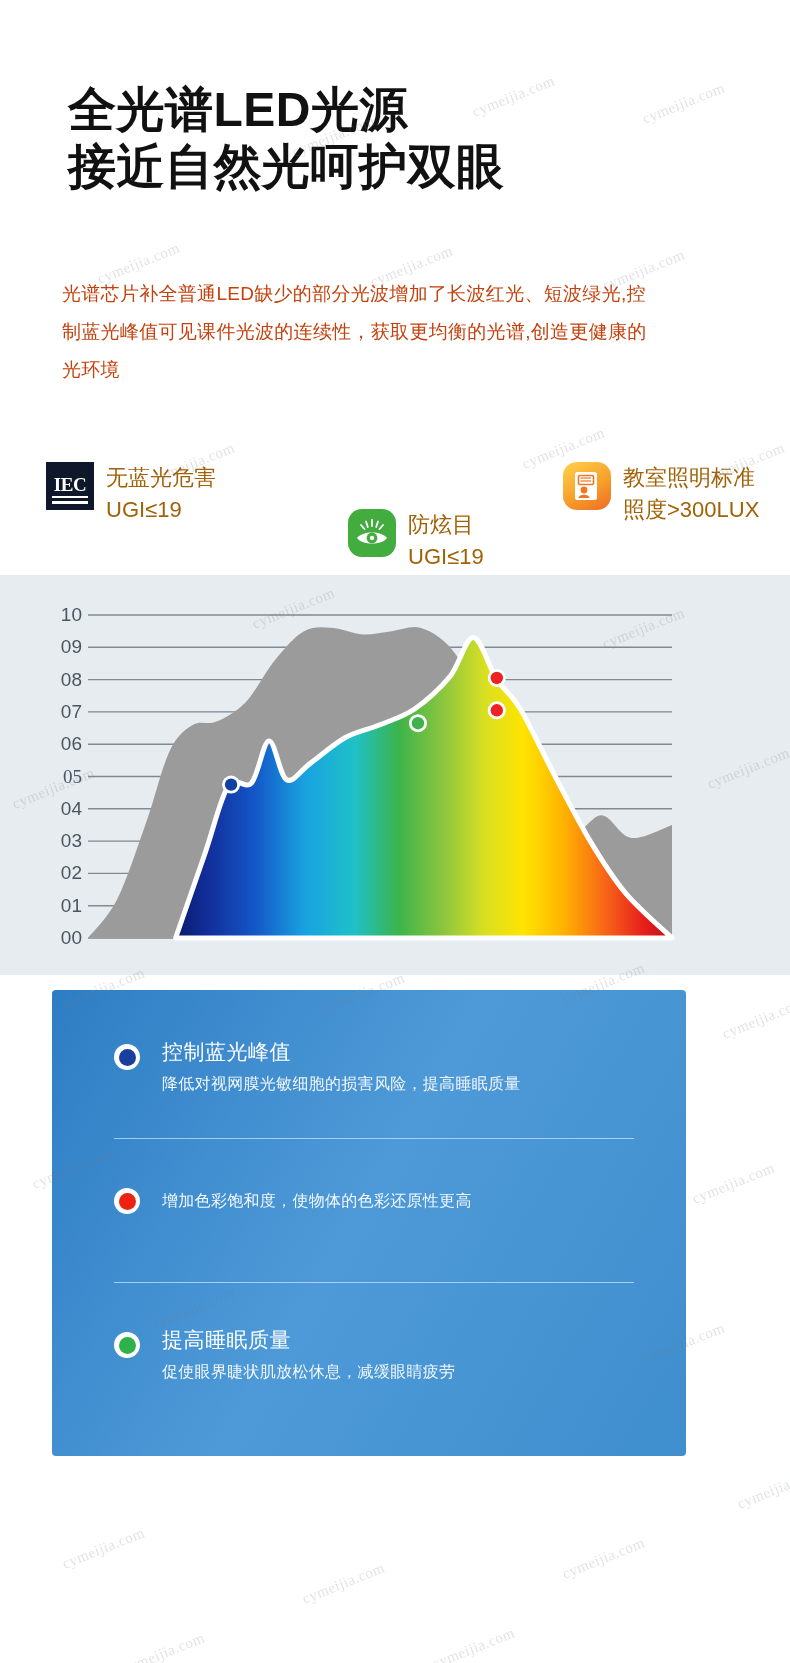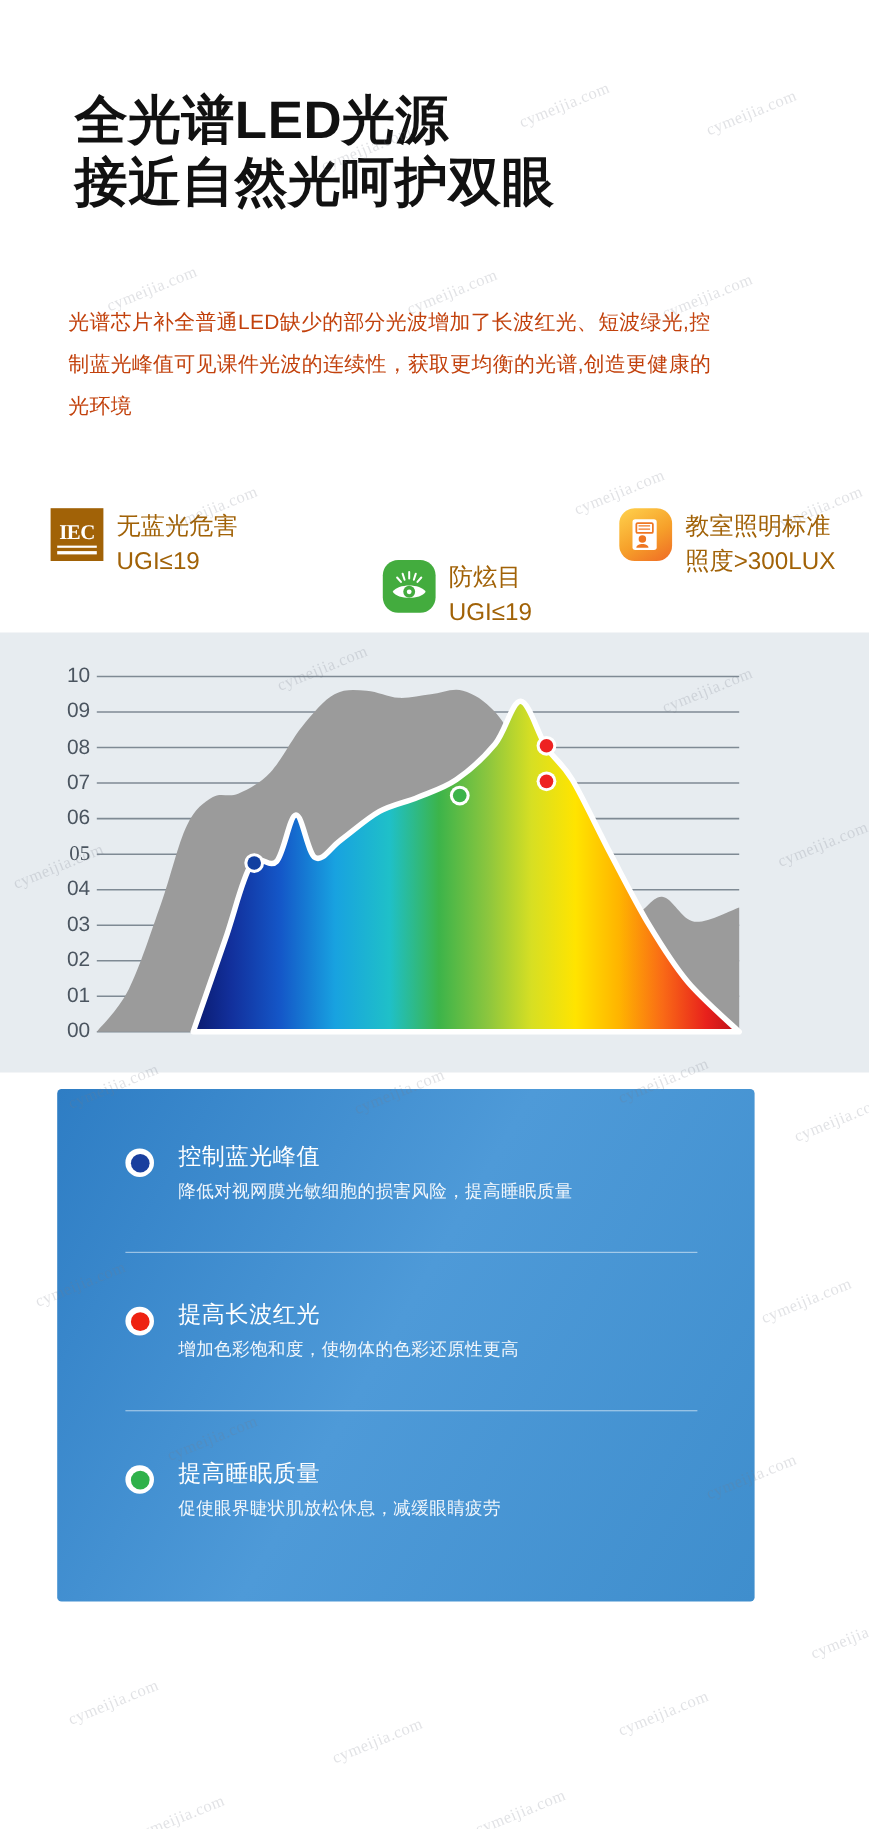--- a/index.html
+++ b/index.html
@@ -37,21 +37,21 @@
   .badges{position:absolute;left:46px;top:462px;width:716px;height:70px;}
   .badge{position:absolute;top:0;display:flex;align-items:flex-start;gap:12px;}
   .badge.b1{left:0;}
   .badge.b2{left:302px;margin-top:47px;}
   .badge.b3{left:517px;}
   .badge-txt{font-size:22px;color:#a16207;line-height:1.45;white-space:nowrap;}
   .badge-txt .ln2{display:block;}
 
   .ico{width:48px;height:48px;flex:0 0 48px;position:relative;}
   
-  .ico-iec{background:#a16207;display:flex;align-items:center;justify-content:center;}
+  .ico-iec{background:#0f172a;display:flex;align-items:center;justify-content:center;}
   .ico-iec .iec-text{
     color:#fff;font-size:19px;font-weight:bold;font-family:"Liberation Serif","DejaVu Serif",serif;
     letter-spacing:-.5px;line-height:1;margin-top:-3px;
   }
   .ico-iec .iec-bar{position:absolute;left:6px;right:6px;bottom:6px;height:3px;background:#fff;}
   .ico-iec .iec-bar2{position:absolute;left:6px;right:6px;bottom:12px;height:2px;background:#fff;}
   
   .ico-eye{background:#43ac3e;border-radius:14px;display:flex;align-items:center;justify-content:center;}
   
   .ico-class{border-radius:14px;background:linear-gradient(150deg,#ffd24d 0%,#f6a02a 55%,#ef6a25 100%);
@@ -250,21 +250,20 @@
         <div class="fs">降低对视网膜光敏细胞的损害风险，提高睡眠质量</div>
       </div>
     </div>
     <div class="divider d1"></div>
 
     <div class="feat f2">
       <span class="dot">
           <i id="dot1" style="background: rgb(238, 34, 17);"></i>
         </span>
       <div class="ftxt">
-        <div class="fh">提高长波红光</div>
         <div class="fs">增加色彩饱和度，使物体的色彩还原性更高</div>
       </div>
     </div>
     <div class="divider d2"></div>
 
     <div class="feat f3">
       <span class="dot">
           <i id="dot2" style="background: rgb(47, 177, 74);"></i>
         </span>
       <div class="ftxt">

